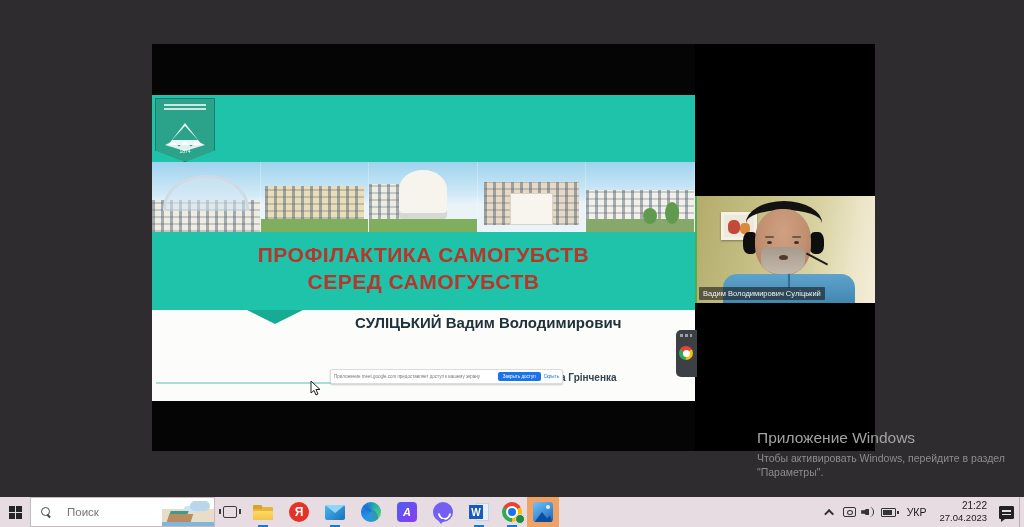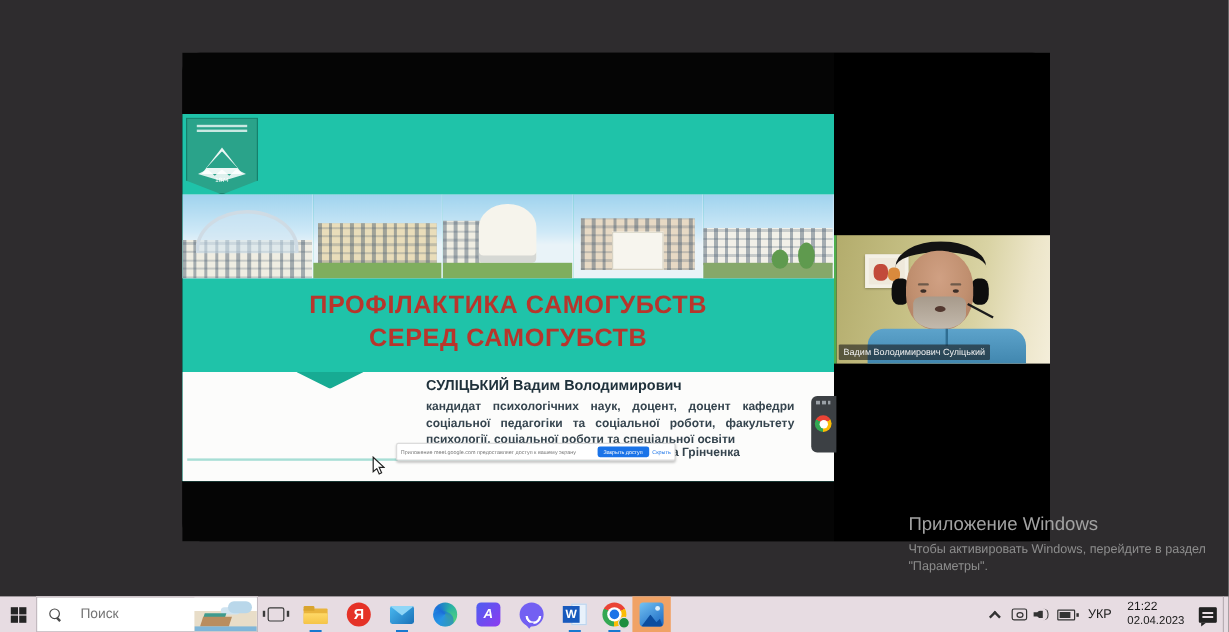--- a/index.html
+++ b/index.html
@@ -26,21 +26,21 @@
   .win-rows { background:repeating-linear-gradient(90deg, rgba(70,90,110,.45) 0 3px, transparent 3px 9px), repeating-linear-gradient(0deg, rgba(70,90,110,.25) 0 2px, transparent 2px 7px), #efede2; }
   .arch { position:absolute; left:10%; right:10%; top:18%; bottom:30%; border:3px solid #cfdbe4; border-bottom:none; border-radius:50% 50% 0 0/90% 90% 0 0; background:rgba(210,230,242,.55); }
   .dome-front { position:absolute; left:28%; top:12%; width:44%; height:70%; background:#f6f4ec; border-radius:50% 50% 8% 8%/40% 40% 8% 8%; box-shadow:inset 0 -6px 0 rgba(120,130,140,.25); }
   .lawn { position:absolute; left:0; right:0; bottom:0; height:18%; background:#7fae5e; }
   .tree { position:absolute; bottom:12%; width:14px; height:22px; background:#5f9a4e; border-radius:50%; }
 
   .slide-title { position:absolute; left:0; top:146px; width:543px; text-align:center; color:#b8352c; font-weight:bold; font-size:21px; line-height:27px; letter-spacing:.5px; }
 
   .white-band { position:absolute; left:0; top:215px; width:543px; height:91px; background:#fcfcfb; }
   .chevron { position:absolute; left:95px; top:0; width:56px; height:14px; background:#17ab93; clip-path:polygon(0 0,100% 0,50% 100%); }
-  .presenter-name { position:absolute; left:203px; top:4px; font-size:12px; font-weight:bold; color:#20323c; }
+  .presenter-name { position:absolute; left:203px; top:4px; font-size:15px; font-weight:bold; color:#20323c; }
   .presenter-bio { position:absolute; left:203px; top:23px; width:307px; font-size:10px; line-height:13.5px; color:#35444e; text-align:justify; font-weight:bold; }
   .bio-tail { position:absolute; left:408px; top:62px; font-size:10px; font-weight:bold; color:#35444e; }
   .teal-rule { position:absolute; left:4px; top:72px; width:352px; height:2px; background:#a7ded5; }
 
   .toast { position:absolute; left:178px; top:59px; width:233px; height:15px; background:#fff; border:1px solid #dcdcdc; border-radius:2px; box-shadow:0 1px 2px rgba(0,0,0,.2); display:flex; align-items:center; padding:0 3px; gap:3px; z-index:5; }
   .toast-msg { flex:1; font-size:4.5px; color:#777; white-space:nowrap; overflow:hidden; }
   .toast-btn { background:#1a73e8; color:#fff; font-size:4.5px; border:none; border-radius:2px; padding:2px 5px; white-space:nowrap; }
   .toast-link { font-size:4.5px; color:#1a73e8; white-space:nowrap; }
 
   .cursor { position:absolute; left:158px; top:70px; z-index:9; }
@@ -124,21 +124,21 @@
   .chev { width:7px; height:7px; border-left:2px solid #333; border-top:2px solid #333; transform:rotate(45deg) translateY(2px); }
   .devicon { width:13px; height:10px; border:1.5px solid #333; border-radius:2px; position:relative; }
   .devicon::after { content:""; position:absolute; left:3px; top:2px; width:4px; height:3px; border:1px solid #333; border-radius:50%; }
   .speaker { position:relative; width:14px; height:12px; }
   .speaker::before { content:""; position:absolute; left:0; top:3px; width:8px; height:6px; background:#333; clip-path:polygon(0 20%,40% 20%,100% -40%,100% 140%,40% 80%,0 80%); }
   .speaker::after { content:""; position:absolute; right:1px; top:1px; width:8px; height:10px; border:1.5px solid #333; border-left:none; border-top:none; border-bottom:none; border-radius:0 50% 50% 0; box-shadow:inset -1px 0 0 rgba(51,51,51,0); border-right-color:#333; }
   .battery { position:relative; width:15px; height:9px; border:1.5px solid #333; border-radius:1px; }
   .battery::before { content:""; position:absolute; left:1px; top:1px; bottom:1px; width:9px; background:#333; }
   .battery::after { content:""; position:absolute; right:-4px; top:2px; width:2px; height:3px; background:#333; }
   .lang { font-size:10.5px; color:#1a1a1a; padding:0 7px; }
-  .clock { text-align:left; font-size:10px; color:#1a1a1a; line-height:12px; padding:0 6px; }
+  .clock { text-align:right; font-size:10px; color:#1a1a1a; line-height:12px; padding:0 6px; }
   .action { position:relative; width:15px; height:13px; border:1.5px solid #222; border-radius:1px; background:#222; }
   .action::before { content:""; position:absolute; left:2px; top:2px; right:2px; height:6px; background:repeating-linear-gradient(0deg,#e7dce2 0 1.5px,transparent 1.5px 3.5px); }
   .action::after { content:""; position:absolute; left:1px; bottom:-4px; border-left:4px solid #222; border-bottom:3px solid transparent; }
   .show-desktop { width:5px; height:30px; border-left:1px solid #b8aeb4; }
 </style>
 </head>
 <body>
 
 <div class="desktop">
 
@@ -183,21 +183,20 @@
         </div>
 
         <div class="slide-title">
           <div>ПРОФІЛАКТИКА САМОГУБСТВ</div>
           <div>СЕРЕД САМОГУБСТВ</div>
         </div>
 
         <div class="white-band">
           <div class="chevron"></div>
           <div class="presenter-name">СУЛІЦЬКИЙ Вадим Володимирович</div>
-          <div class="presenter-bio">кандидат психологічних наук, доцент, доцент кафедри соціальної педагогіки та соціальної роботи, факультету психології, соціальної роботи та спеціальної освіти</div>
           <div class="teal-rule"></div>
           <div class="bio-tail">а Грінченка</div>
 
           <div class="toast">
             <span class="toast-msg">Приложение meet.google.com предоставляет доступ к вашему экрану</span>
             <button class="toast-btn">Закрыть доступ</button>
             <span class="toast-link">Скрыть</span>
           </div>
 
           <div class="cursor">
@@ -333,21 +332,21 @@
       </div>
       <div class="tray-btn" style="width:19px">
         <div class="speaker"></div>
       </div>
       <div class="tray-btn" style="width:22px">
         <div class="battery"></div>
       </div>
       <div class="lang">УКР</div>
       <div class="clock">
         <div>21:22</div>
-        <div style="font-size:9.5px">02.04.2023</div>
+        <div style="font-size:9.5px">27.04.2023</div>
       </div>
       <div class="tray-btn" style="width:26px">
         <div class="action"></div>
       </div>
       <div class="show-desktop"></div>
     </div>
   </div>
 </div>
 
 </body></html>

